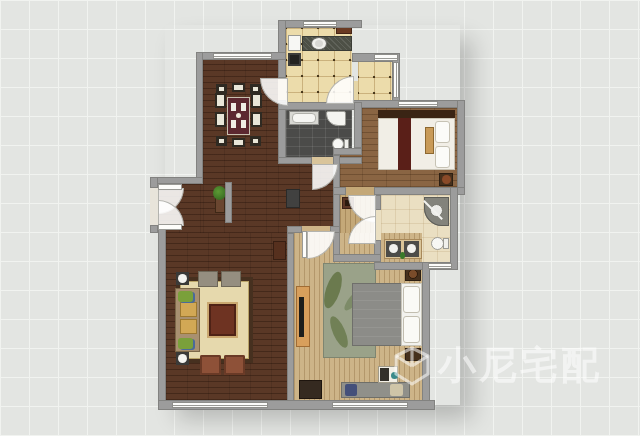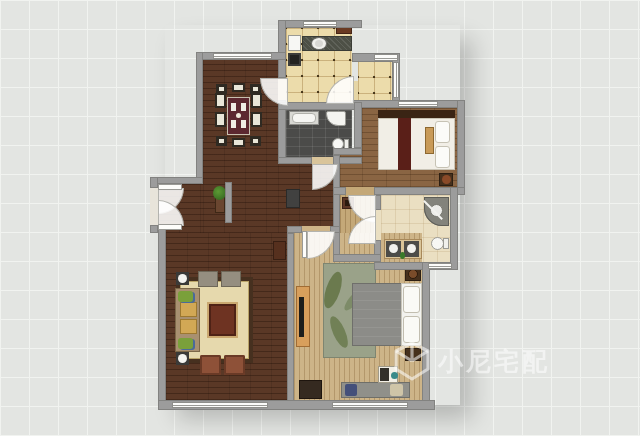--- a/index.html
+++ b/index.html
@@ -40,21 +40,21 @@
     background-image:linear-gradient(to right, rgba(255,255,255,.09) 1px, transparent 1px),
       linear-gradient(to bottom, rgba(255,255,255,.09) 1px, transparent 1px);
     background-size:13px 9px;}
   .fl-bath2{position:absolute;background-color:var(--pal-bath2,#eadfc2);
     background-image:linear-gradient(to right, rgba(170,140,90,.20) 1px, transparent 1px),
       linear-gradient(to bottom, rgba(170,140,90,.20) 1px, transparent 1px);
     background-size:14px 14px;}
   .white-fix{position:absolute;background:#f7f7f4;border:1px solid #9a9a94;box-sizing:border-box;}
   .dkwoodbox{position:absolute;background:#46301c;box-shadow:inset 0 0 0 1px rgba(0,0,0,.35);}
   #watermark{position:absolute;left:392px;top:340px;display:flex;align-items:center;gap:6px;opacity:1;}
-  #watermark-text{font-size:25px;font-weight:700;letter-spacing:3px;color:var(--pal-watermark,rgba(255,255,255,.55));white-space:nowrap;}
+  #watermark-text{font-size:38px;font-weight:700;letter-spacing:3px;color:var(--pal-watermark,rgba(255,255,255,.55));white-space:nowrap;}
 </style>
 </head>
 <body>
 
 <div id="canvas">
 
   <div class="abs" style="left:165px;top:25px;width:295px;height:380px;box-shadow:12px 14px 22px rgba(0,0,0,.20);"></div>
 
   <div class="fl-dark" style="left:203px;top:60px;width:75px;height:173px;"></div>
   <div class="fl-dark" style="left:278px;top:164px;width:55px;height:69px;"></div>

